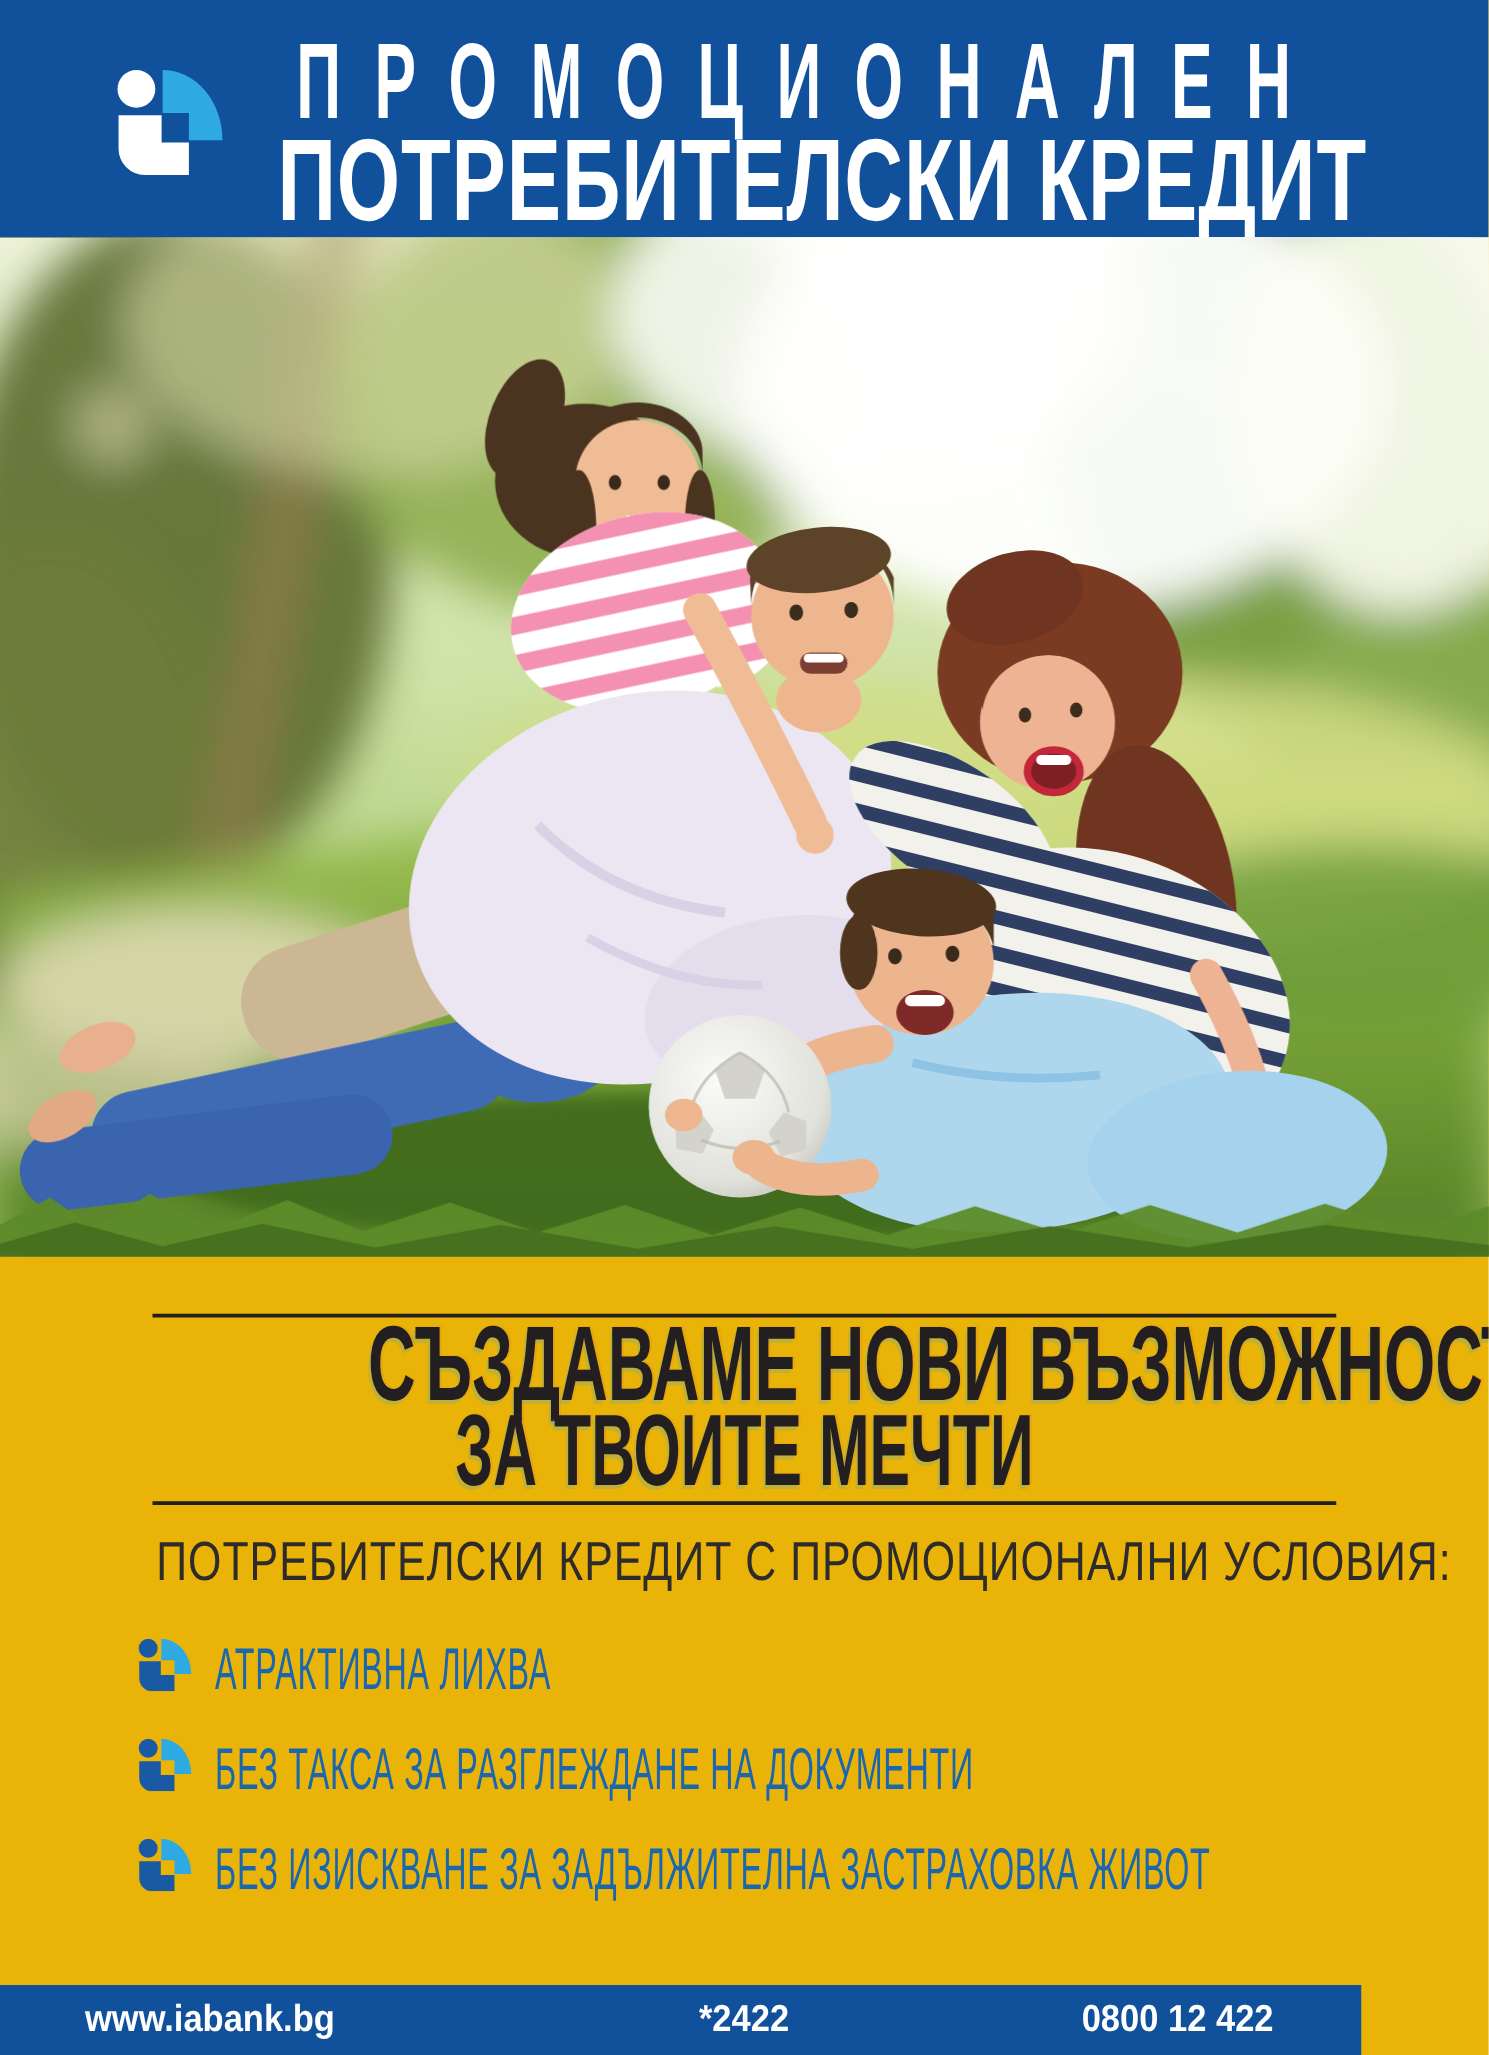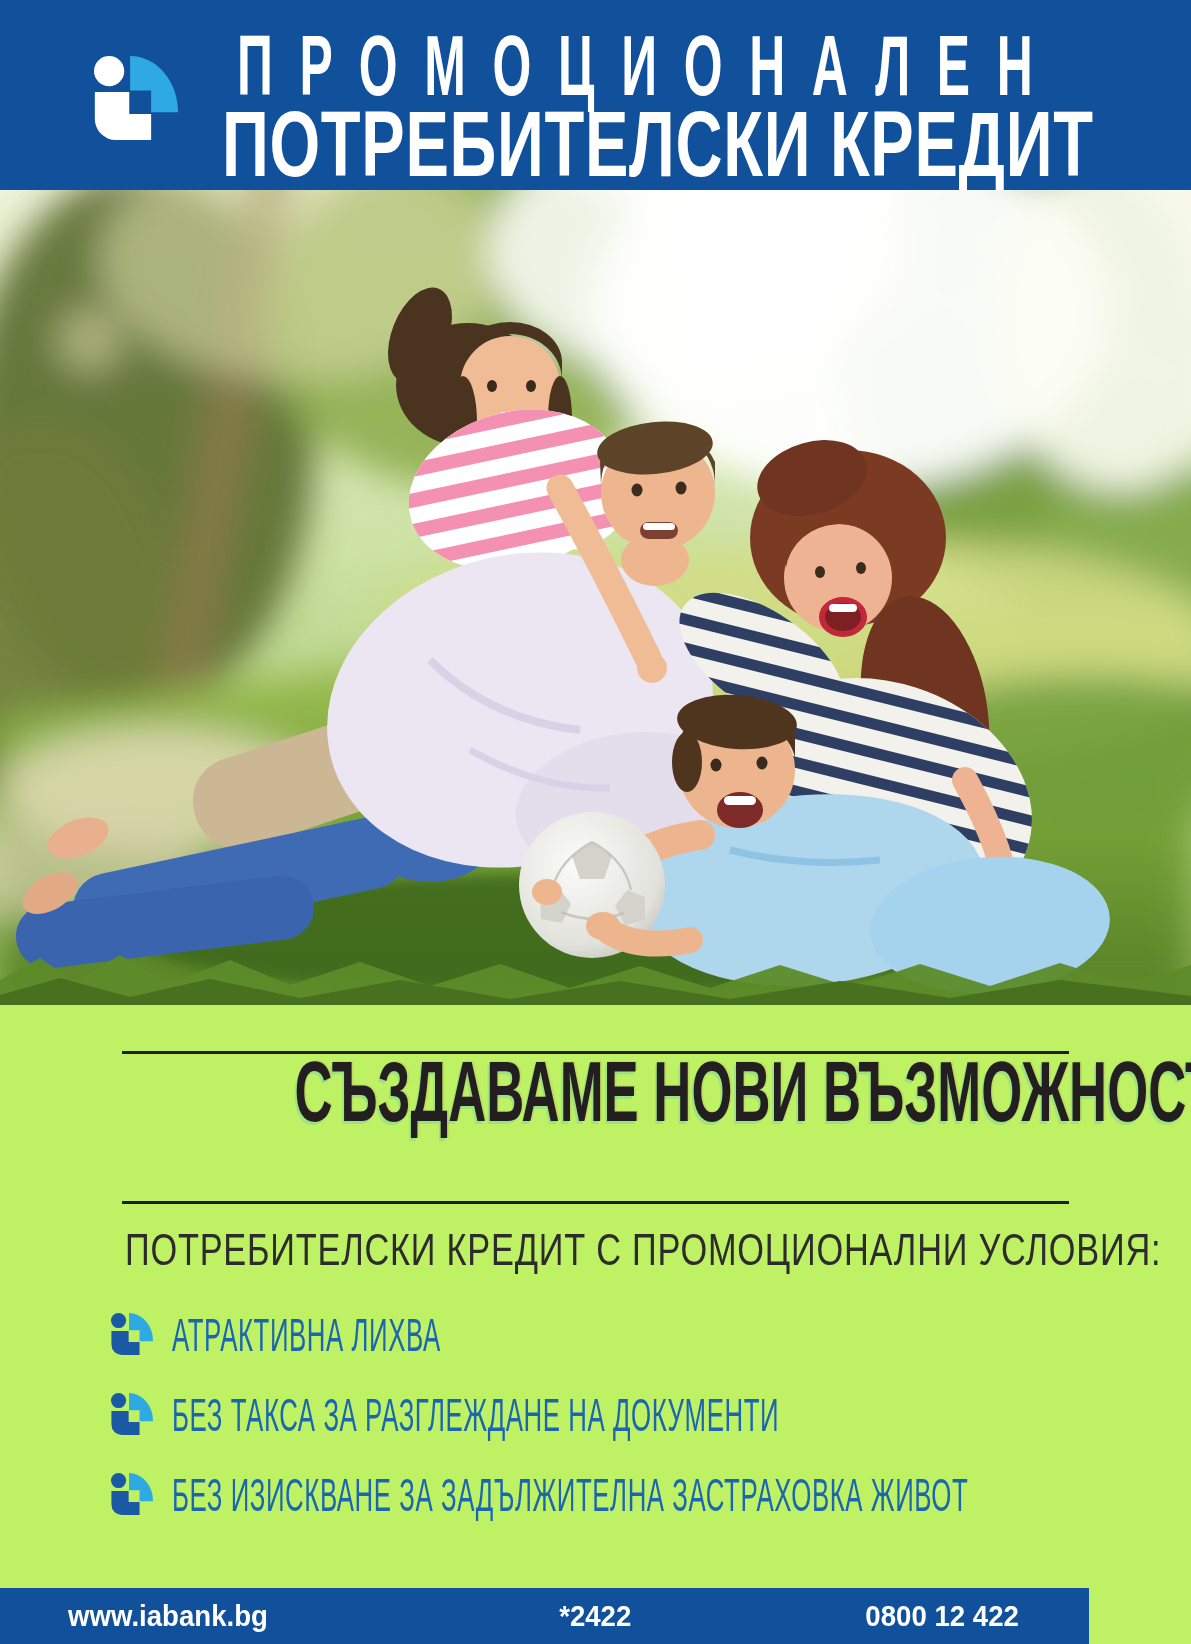--- a/index.html
+++ b/index.html
@@ -1,17 +1,17 @@
 <!DOCTYPE html>
 <html><head>
 <meta charset="utf-8">
 <style>
   html,body{margin:0;padding:0;background:#fff;}
   .poster{
-    position:relative;width:1191px;height:1644px;overflow:hidden;background:#bef264;
+    position:relative;width:1191px;height:1644px;overflow:hidden;background:#eab308;
     font-family:"Liberation Sans","DejaVu Sans",sans-serif;
     --brand-blue:#11519C; --light-blue:#2FA9E1; --icon-dark:#1A5AA5;
     --bullet-text:#1A67B0; --ink:#231F20; --sub-ink:#2E2B2C;
   }
   .abs{position:absolute;}
   
   .header{left:0;top:0;width:1191px;height:190px;background:var(--brand-blue);}
   .header-logo{left:92px;top:56px;width:88px;height:84px;}
   .title-l1{
     left:237px;top:22px;white-space:nowrap;color:#fff;font-weight:bold;
@@ -35,21 +35,21 @@
   .hl1 span{transform:scaleX(0.62);transform-origin:center top;}
   .hl2{top:1128px;font-size:81px;line-height:66px;}
   .hl2 span{transform:scaleX(0.60);transform-origin:center top;}
   
   .subheading{
     left:125px;top:1228px;white-space:nowrap;color:var(--sub-ink);
     font-size:44px;line-height:44px;letter-spacing:1px;
     transform:scaleX(0.78);transform-origin:left top;
   }
   
-  .bullet-row{left:110px;height:46px;display:flex;align-items:center;}
+  .bullet-row{left:110px;height:46px;display:flex;}
   .b1{top:1311px;} .b2{top:1391px;} .b3{top:1471px;}
   .bullet-icon{width:44px;height:42px;flex:0 0 auto;}
   .bullet-label{
     margin-left:18px;white-space:nowrap;color:var(--bullet-text);
     font-size:47px;line-height:47px;letter-spacing:1px;
     transform:scaleX(0.55);transform-origin:left center;
   }
   
   .footer{left:0;top:1588px;width:1089px;height:56px;background:var(--brand-blue);}
   .footer .ft{position:absolute;top:0;height:56px;line-height:56px;color:#fff;font-weight:bold;
@@ -248,20 +248,21 @@
       <ellipse cx="603" cy="736" rx="17" ry="14" fill="#edb58d"></ellipse>
       <ellipse cx="547" cy="702" rx="15" ry="13" fill="#eeb68f"></ellipse>
     </g>
 
     <path d="M0,790 L40,768 L75,792 L120,765 L170,793 L230,770 L290,795 L360,772 L430,796 L500,774 L570,798 L640,776 L710,798 L780,775 L850,797 L920,774 L990,796 L1060,773 L1130,795 L1191,775 L1191,815 L0,815 Z" fill="#5d8b29" opacity="0.95"></path>
     <path d="M0,805 L60,788 L130,807 L210,789 L300,808 L400,790 L510,809 L620,791 L730,809 L840,791 L950,808 L1060,790 L1191,806 L1191,815 L0,815 Z" fill="#47701f"></path>
   </svg>
 
   <div class="abs rule rule1"></div>
   <div class="abs headline hl1"><span>СЪЗДАВАМЕ НОВИ ВЪЗМОЖНОСТИ</span></div>
+  <div class="abs headline hl2"><span>ЗА ТВОИТЕ МЕЧТИ</span></div>
   <div class="abs rule rule2"></div>
 
   <div class="abs subheading">ПОТРЕБИТЕЛСКИ КРЕДИТ С ПРОМОЦИОНАЛНИ УСЛОВИЯ:</div>
 
   <div class="abs bullet-row b1">
     <svg class="bullet-icon" viewBox="0 0 100 100" aria-hidden="true">
       <circle cx="18" cy="18" r="18" fill="#1A5AA5"></circle>
       <path d="M43,0 A57,67 0 0 1 100,67 L68,67 L68,41 L43,41 Z" fill="#2FA9E1"></path>
       <path d="M1,43 L42,43 L42,69 L68,69 L68,100 L26,100 A25,25 0 0 1 1,75 Z" fill="#1A5AA5"></path>
     </svg>

